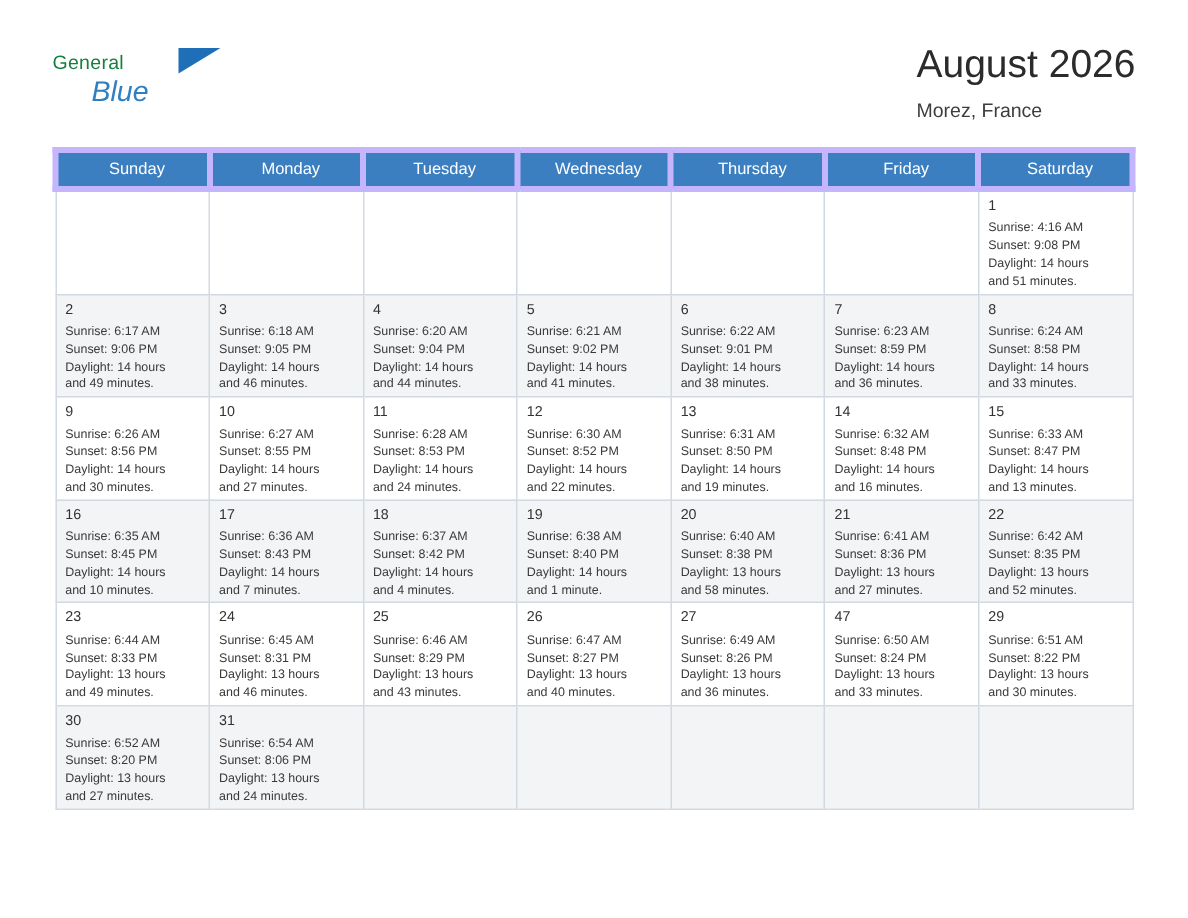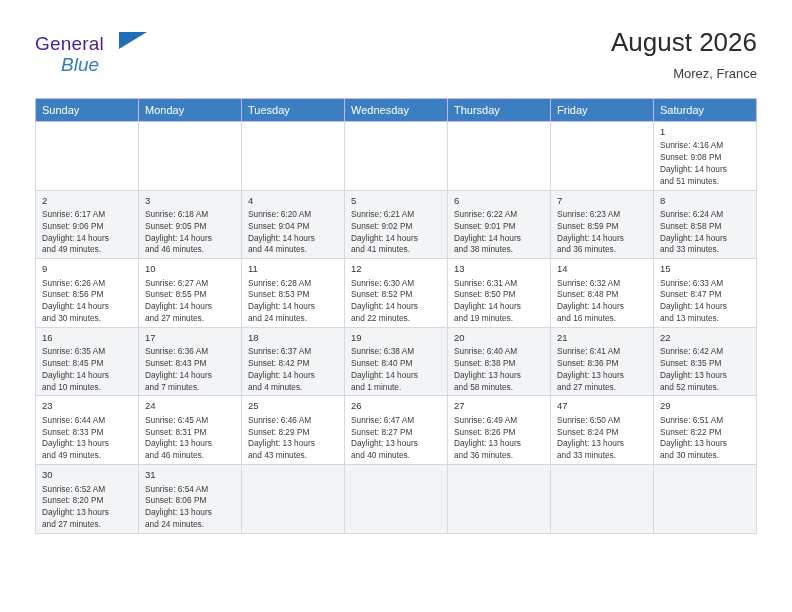--- a/index.html
+++ b/index.html
@@ -28,43 +28,42 @@
     justify-content: space-between;
     height: 62px;
   }
   .logo {
     position: relative;
     width: 120px;
     padding-top: 6px;
     line-height: 1;
   }
   .logo-general {
-    font-size: 19px;
-    color: #4c1d95;
+    font-size: 13px;
+    color: #15803d;
     letter-spacing: .2px;
   }
   .logo-blue {
     font-size: 19px;
     color: #2f7fc1;
     display: block;
     margin-top: 2px;
     margin-left: 26px;
     font-style: italic;
   }
   .logo-flag {
     position: absolute;
     left: 84px;
     top: 4px;
     width: 0;
     height: 0;
     border-left: 28px solid #1f6fb8;
     border-bottom: 17px solid transparent;
   }
   .title-block {
-    text-align: right;
     margin-left: 24px;
   }
   .cal-title {
     font-size: 26px;
     color: #2b2b2b;
     font-weight: normal;
     line-height: 1.1;
   }
   .cal-sub {
     font-size: 13px;
@@ -76,23 +75,23 @@
     width: 722px;
     border-collapse: collapse;
     table-layout: fixed;
     margin-top: 8px;
   }
   table.cal th {
     background: #3c7fc0;
     color: #ffffff;
     font-size: 11px;
     font-weight: normal;
-    text-align: left;
+    text-align: center;
     padding: 5px 0 5px 6px;
-    border: 1px solid #c4b5fd;
+    border: 4px solid #c4b5fd;
     height: 12px;
   }
   table.cal td {
     vertical-align: top;
     border: 1px solid #d2d9e2;
     border-top: 1px solid #aebccd;
     height: 61px;
     padding: 3px 4px 2px 6px;
     font-size: 8.3px;
     color: #3a3a3a;

